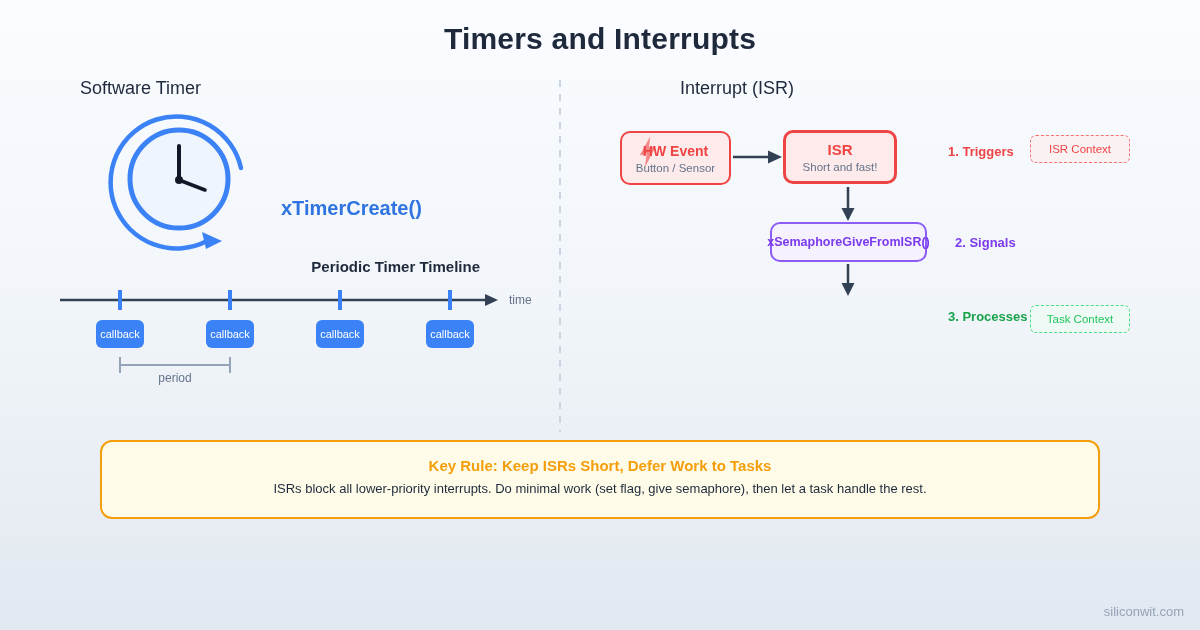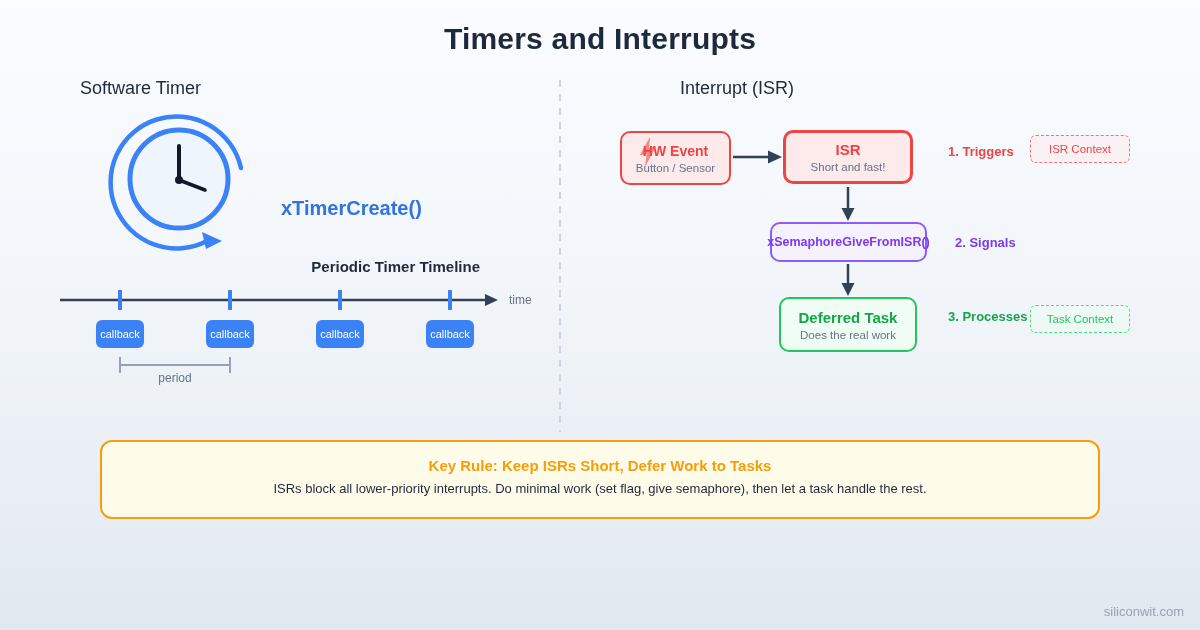--- a/index.html
+++ b/index.html
@@ -146,33 +146,29 @@
   <div class="abs timeline-heading">Periodic Timer Timeline</div>
 
   <div class="fbox red-box" style="left:620px;top:131px;width:111px;height:54px;">
     <svg class="bolt" width="20" height="30" viewBox="0 0 16 28">
       <polygon points="12,0 0,16 6.5,16 3,28 16,10 9.5,10" fill="#ef4444" opacity="0.6"></polygon>
     </svg>
     <div class="bt">HW Event</div>
     <div class="bs">Button / Sensor</div>
   </div>
 
-  <div class="fbox red-box isr-box" style="left:783px;top:130px;width:130px;height:54px;">
+  <div class="fbox red-box isr-box" style="left:783px;top:130px;width:114px;height:54px;">
     <div class="bt">ISR</div>
     <div class="bs">Short and fast!</div>
   </div>
 
   <div class="fbox purple-box" style="left:770px;top:222px;width:157px;height:40px;">
     <div class="bt">xSemaphoreGiveFromISR()</div>
   </div>
 
-  <div class="fbox green-box" style="left:779px;top:297px;width:138px;height:55px;">
-    <div class="bt">Deferred Task</div>
-    <div class="bs">Does the real work</div>
-  </div>
 
   <div class="abs step-label step-1">1. Triggers</div>
   <div class="abs step-label step-2">2. Signals</div>
   <div class="abs step-label step-3">3. Processes</div>
 
   <div class="ctx-box ctx-red">ISR Context</div>
   <div class="ctx-box ctx-green">Task Context</div>
 
   <div class="abs keyrule">
     <div class="kr-title">Key Rule: Keep ISRs Short, Defer Work to Tasks</div>

